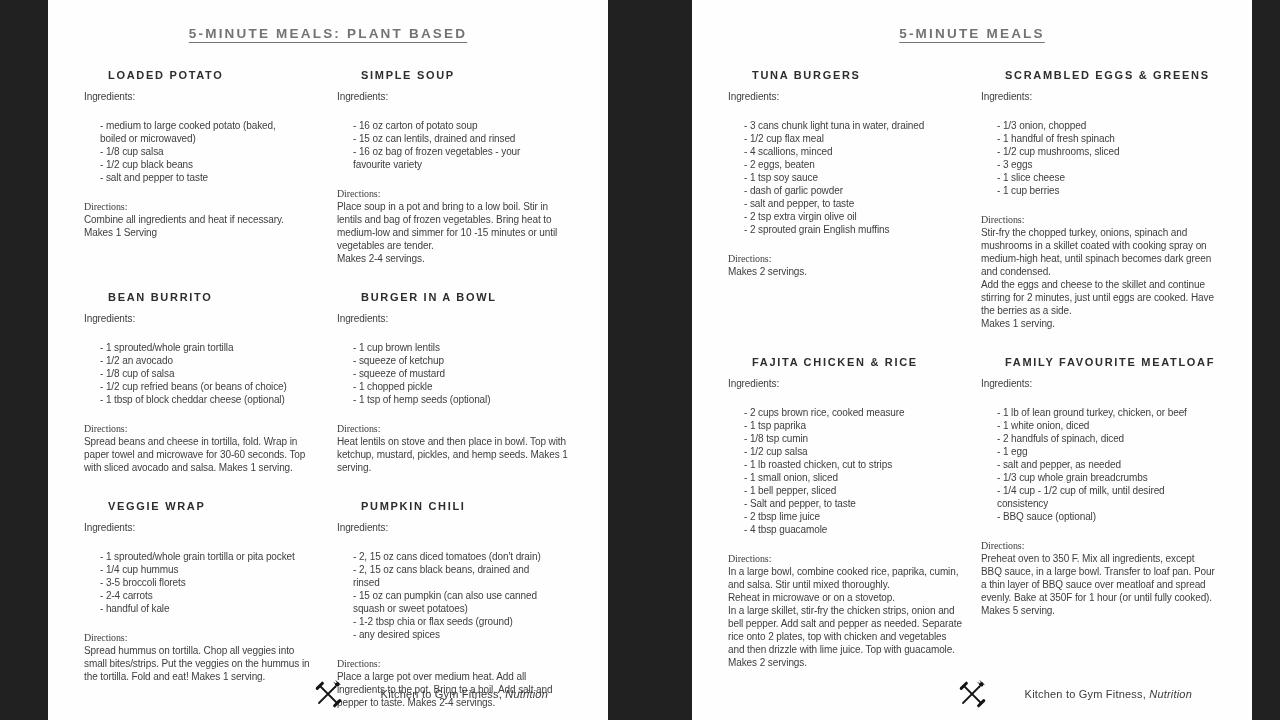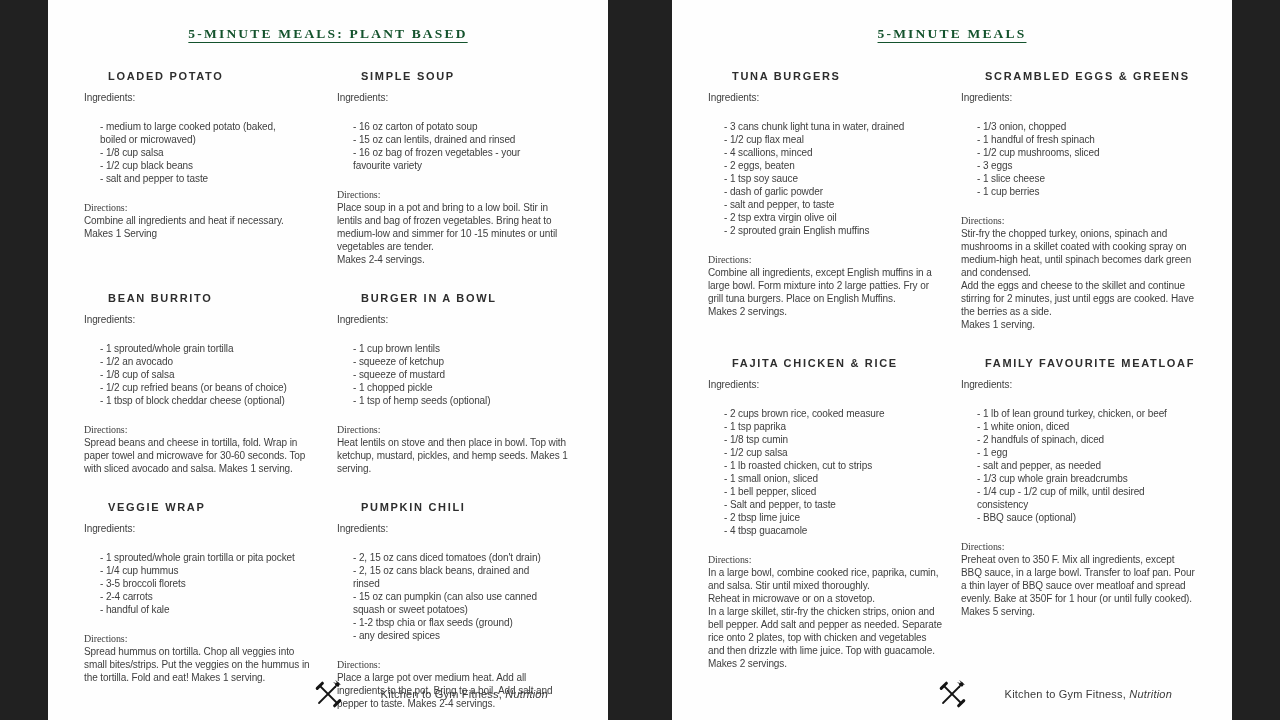--- a/index.html
+++ b/index.html
@@ -7,30 +7,29 @@
     position:relative; width:1280px; height:720px; overflow:hidden;
     background:#212121;
     font-family:"Liberation Sans", sans-serif;
   }
   .page {
     position:absolute; top:0; height:720px; width:560px;
     background:#fefefe; box-sizing:border-box;
     padding:26px 36px 0;
   }
   .page-left  { left:48px; }
-  .page-right { left:672px; }
+  .page-right { left:692px; }
 
   .doc-title {
     margin:0; text-align:center;
     font-size:13.5px; font-weight:700; letter-spacing:2.2px;
-    color:#14532d;
+    color:#737373;
     text-decoration:underline;
     text-underline-offset:4px;
     text-decoration-thickness:1.2px;
-    font-family:Liberation Serif, serif;
   }
 
   .recipes {
     display:grid; grid-template-columns:1fr 1fr;
     column-gap:18px; row-gap:26px;
     margin-top:28px;
   }
   .recipe { font-size:10px; line-height:13px; color:#3e3e3e; letter-spacing:-0.1px; }
   .recipe-title {
     margin:0 0 8px; font-size:11px; font-weight:700;
@@ -187,21 +186,20 @@
             <li>- 4 scallions, minced</li>
             <li>- 2 eggs, beaten</li>
             <li>- 1 tsp soy sauce</li>
             <li>- dash of garlic powder</li>
             <li>- salt and pepper, to taste</li>
             <li>- 2 tsp extra virgin olive oil</li>
             <li>- 2 sprouted grain English muffins</li>
           </ul>
     <div class="dir-label">Directions:</div>
     <div class="directions">
-            <div>Combine all ingredients, except English muffins in a large bowl. Form mixture into 2 large patties. Fry or grill tuna burgers. Place on English Muffins.</div>
             <div>Makes 2 servings.</div>
           </div>
   </article>
 
   <article class="recipe">
     <h2 class="recipe-title">SCRAMBLED EGGS &amp; GREENS</h2>
     <div class="ing-label">Ingredients:</div>
     <ul class="ingredients">
             <li>- 1/3 onion, chopped</li>
             <li>- 1 handful of fresh spinach</li>

